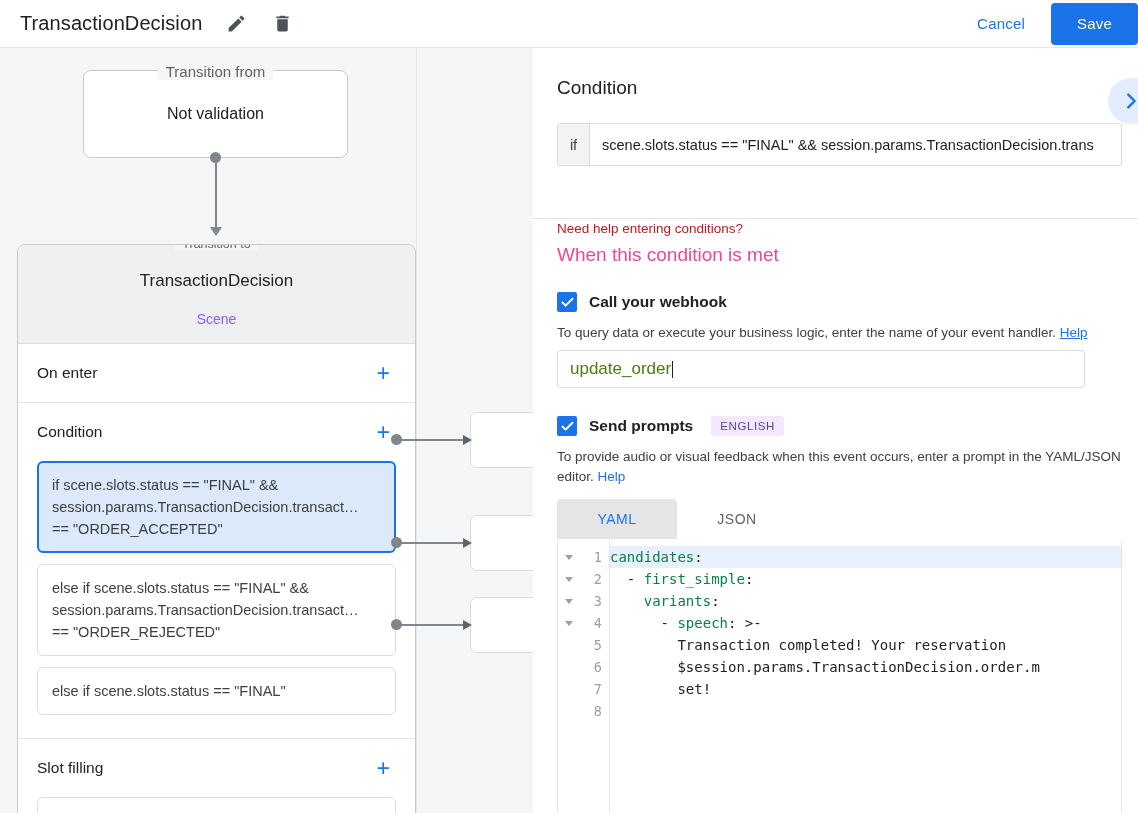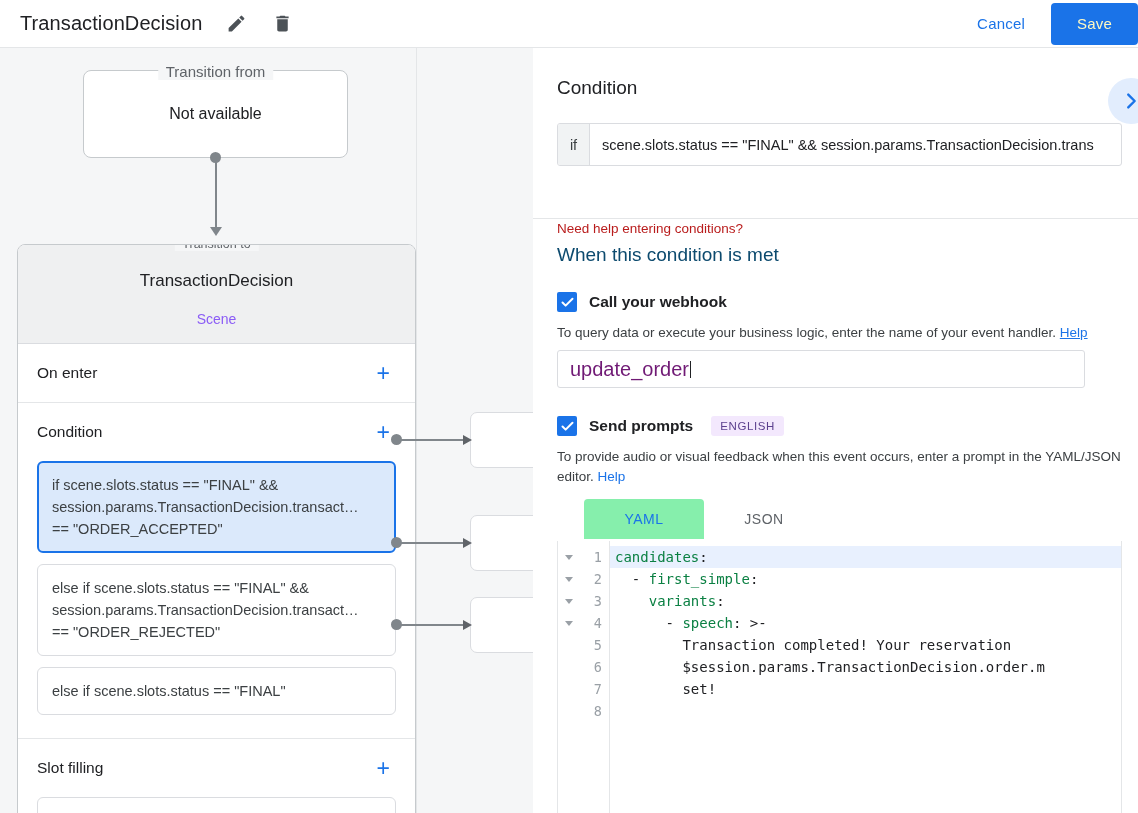--- a/index.html
+++ b/index.html
@@ -175,21 +175,21 @@
   .help-link {
     position: absolute; left: 24px; top: 173px;
     font-size: 13.5px; color: #b91c1c; cursor: pointer;
   }
   .hrule {
     position: absolute; left: 0; width: 605px; height: 1px; background: #e4e6e8;
   }
 
   .met-title {
     position: absolute; left: 24px; top: 196px;
-    font-size: 19px; color: #0c4a6e;
+    font-size: 19px; color: #ec4899;
   }
 
   .chk-row {
     position: absolute; display: flex; align-items: center; gap: 12px;
   }
   .checkbox {
     width: 20px; height: 20px; border-radius: 2px; background: #1a73e8;
     display: flex; align-items: center; justify-content: center;
     cursor: pointer; flex: none;
   }
@@ -203,35 +203,35 @@
     position: absolute; font-size: 13.5px; color: #3c4043; line-height: 20px;
     width: 566px;
   }
   .inline-link { color: #1a73e8; text-decoration: underline; cursor: pointer; }
   .inline-link.nounder { text-decoration: none; }
 
   .text-input {
     position: absolute; left: 24px; width: 528px; height: 38px;
     border: 1px solid #dadce0; border-radius: 3px; background: #fff;
     display: flex; align-items: center; padding-left: 12px;
-    font-size: 20px; color: #701a75; cursor: text;
+    font-size: 17px; color: #4d7c0f; cursor: text;
   }
   .caret {
     display: inline-block; width: 1px; height: 17px; background: #202124;
     margin-left: 1px;
   }
 
   .tabs { position: absolute; left: 24px; top: 451px; display: flex; }
   .tab {
     width: 120px; height: 40px; display: flex; align-items: center;
     justify-content: center; font-size: 14px; font-weight: 500;
     letter-spacing: .5px; color: #5f6368; cursor: pointer;
     border-radius: 4px 4px 0 0;
   }
-  .tab.active { color: #1a73e8; background: #86efac; margin-left: 27px; }
+  .tab.active { color: #1a73e8; background: #e5e5e5; }
 
   
   .editor {
     position: absolute; left: 24px; top: 493px; width: 565px; height: 272px;
     border-left: 1px solid #e4e6e8; background: #fff; display: flex;
     overflow: hidden;
   }
   .fold-col { width: 22px; padding-top: 5px; flex: none; }
   .fold {
     height: 22px; display: flex; align-items: center; justify-content: center;
@@ -247,21 +247,20 @@
     padding-right: 7px; border-right: 1px solid #e4e6e8;
   }
   .num {
     height: 22px; line-height: 22px;
     font-family: "DejaVu Sans Mono", monospace; font-size: 13.5px; color: #9aa0a6;
   }
   .code-col { flex: 1; padding-top: 5px; position: relative; overflow: hidden; }
   .code-line {
     height: 22px; line-height: 22px; white-space: pre;
     font-family: "DejaVu Sans Mono", monospace; font-size: 14px; color: #202124;
-    padding-left: 5px;
   }
   .code-line.hl { background: #e8f0fe; }
   .tok-key { color: #0b8043; }
   .editor-scroll-rule {
     position: absolute; left: 588px; top: 493px; width: 1px; height: 272px;
     background: #e4e6e8;
   }
 </style>
 </head>
 <body>
@@ -286,21 +285,21 @@
     <div class="topbar-right">
       <button class="cancel-btn">Cancel</button>
       <button class="save-btn">Save</button>
     </div>
   </div>
 
   <div class="canvas">
 
     <div class="fieldset" id="transition-from">
       <span class="fieldset-legend">Transition from</span>
-      <span class="body">Not available</span>
+      <span class="body">Not validation</span>
     </div>
 
     <div class="dot" id="dot-from"></div>
     <div class="connector-v"></div>
     <div class="arrow-down"></div>
 
     <div id="transition-to">
       <span class="legend">Transition to</span>
 
       <div class="tt-head">

